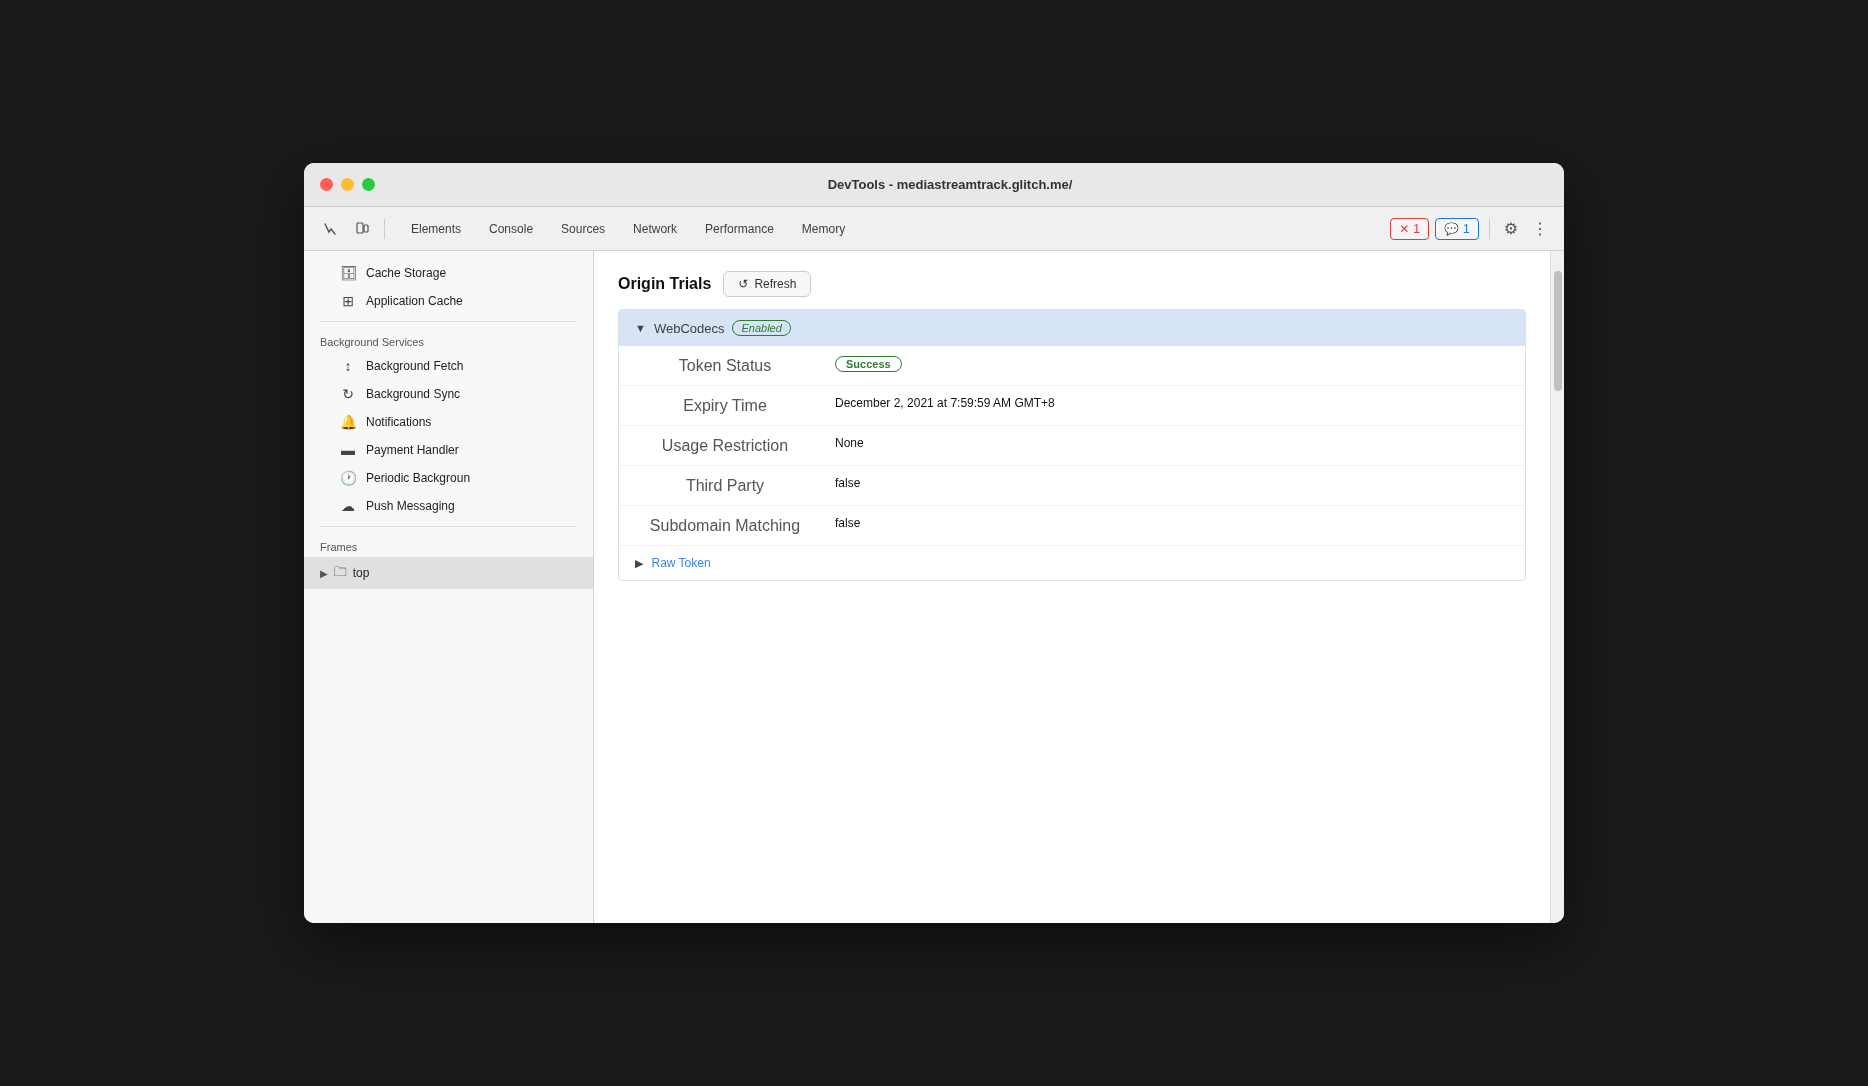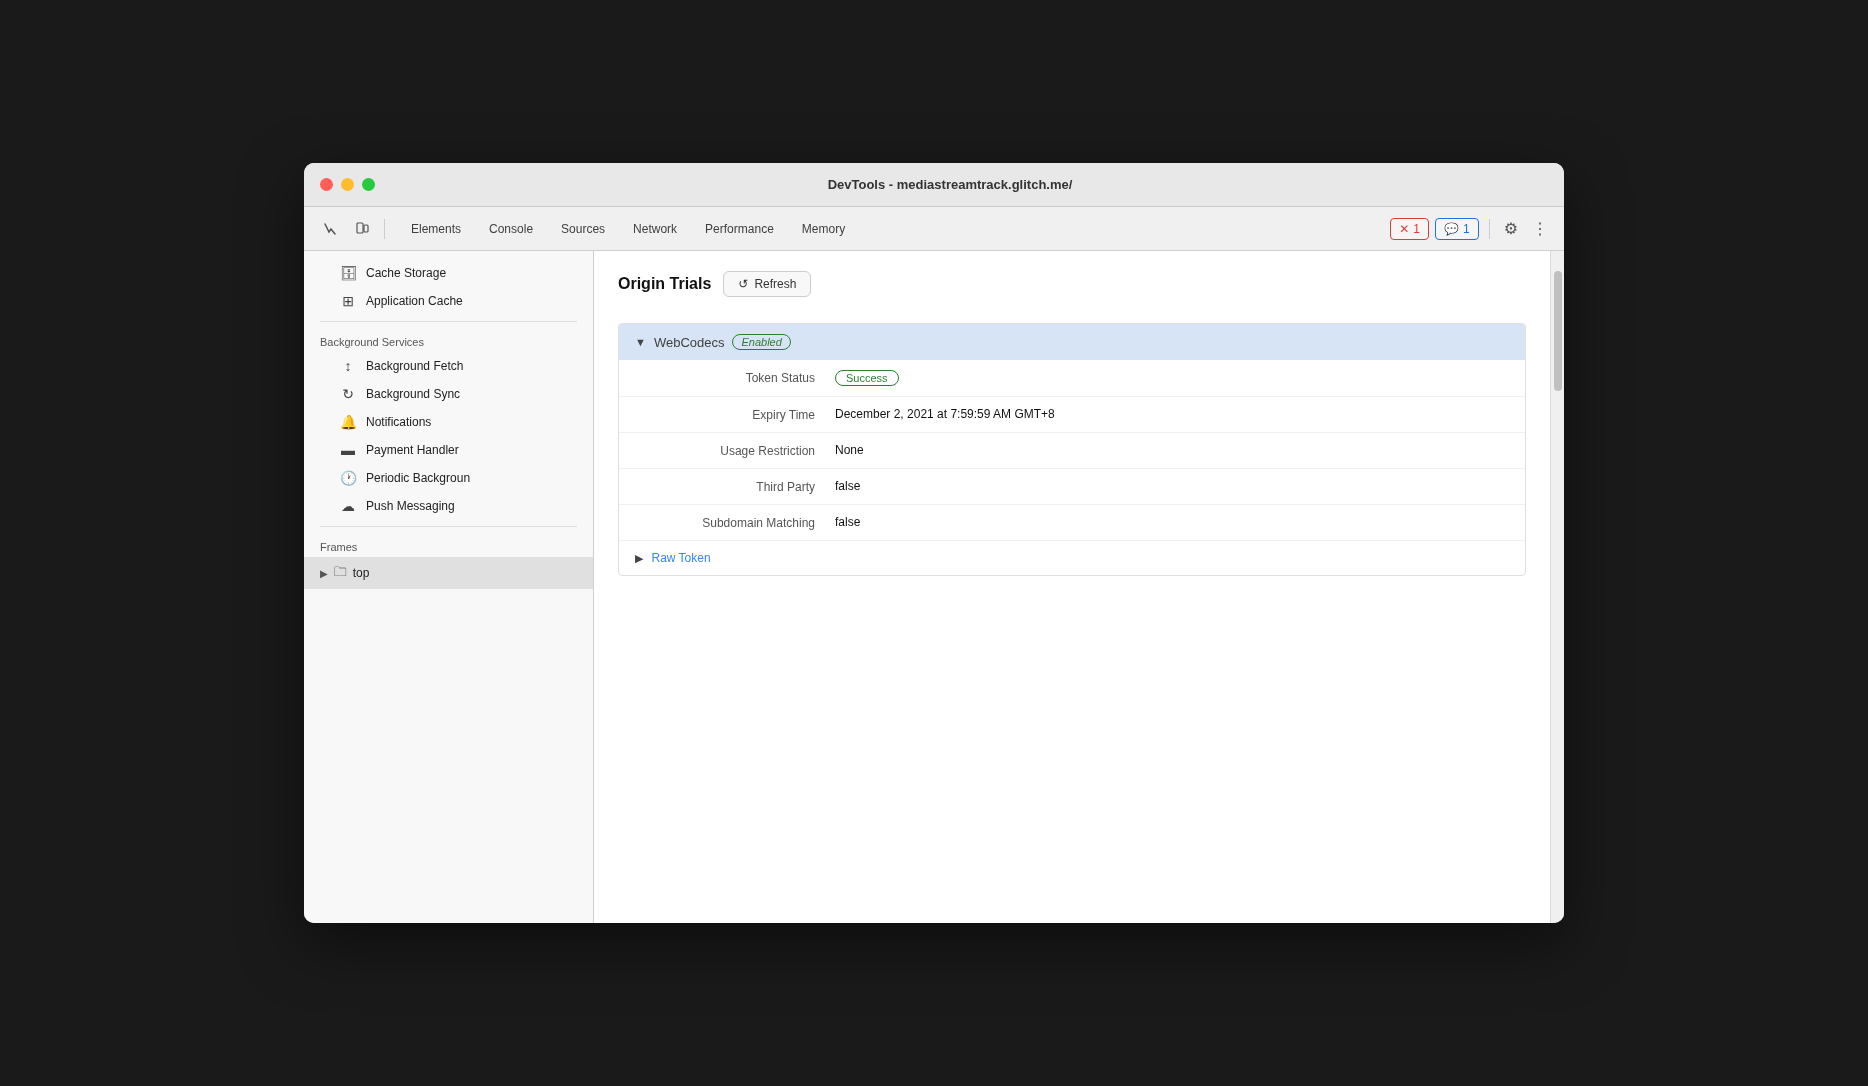--- a/index.html
+++ b/index.html
@@ -196,21 +196,21 @@
       background: #fff;
       overflow-y: auto;
       padding: 20px 24px;
     }
 
     
     .origin-trials-header {
       display: flex;
       align-items: center;
       gap: 12px;
-      margin-bottom: 26px;
+      margin-bottom: 12px;
     }
     .origin-trials-title {
       font-size: 16px;
       font-weight: 600;
       color: #111;
     }
     .refresh-btn {
       display: flex;
       align-items: center;
       gap: 6px;
@@ -253,40 +253,40 @@
     }
     .detail-row {
       display: flex;
       padding: 10px 16px;
       border-bottom: 1px solid #f0f0f0;
     }
     .detail-row:last-child { border-bottom: none; }
     .detail-label {
       width: 200px;
       min-width: 200px;
-      font-size: 12px;
+      font-size: 16px;
       color: #555;
-      text-align: right;
+      text-align: center;
       padding-right: 20px;
       padding-top: 1px;
     }
     .detail-value {
       font-size: 12px;
       color: #111;
       flex: 1;
     }
     .success-badge {
       display: inline-flex;
       align-items: center;
       padding: 1px 10px;
       border: 1.5px solid #2e7d32;
       border-radius: 12px;
       font-size: 11px;
       color: #2e7d32;
-      font-weight: 400;
+      font-weight: 700;
     }
 
     
     .raw-token-row {
       display: flex;
       align-items: center;
       gap: 8px;
       padding: 10px 16px;
       cursor: pointer;
     }

